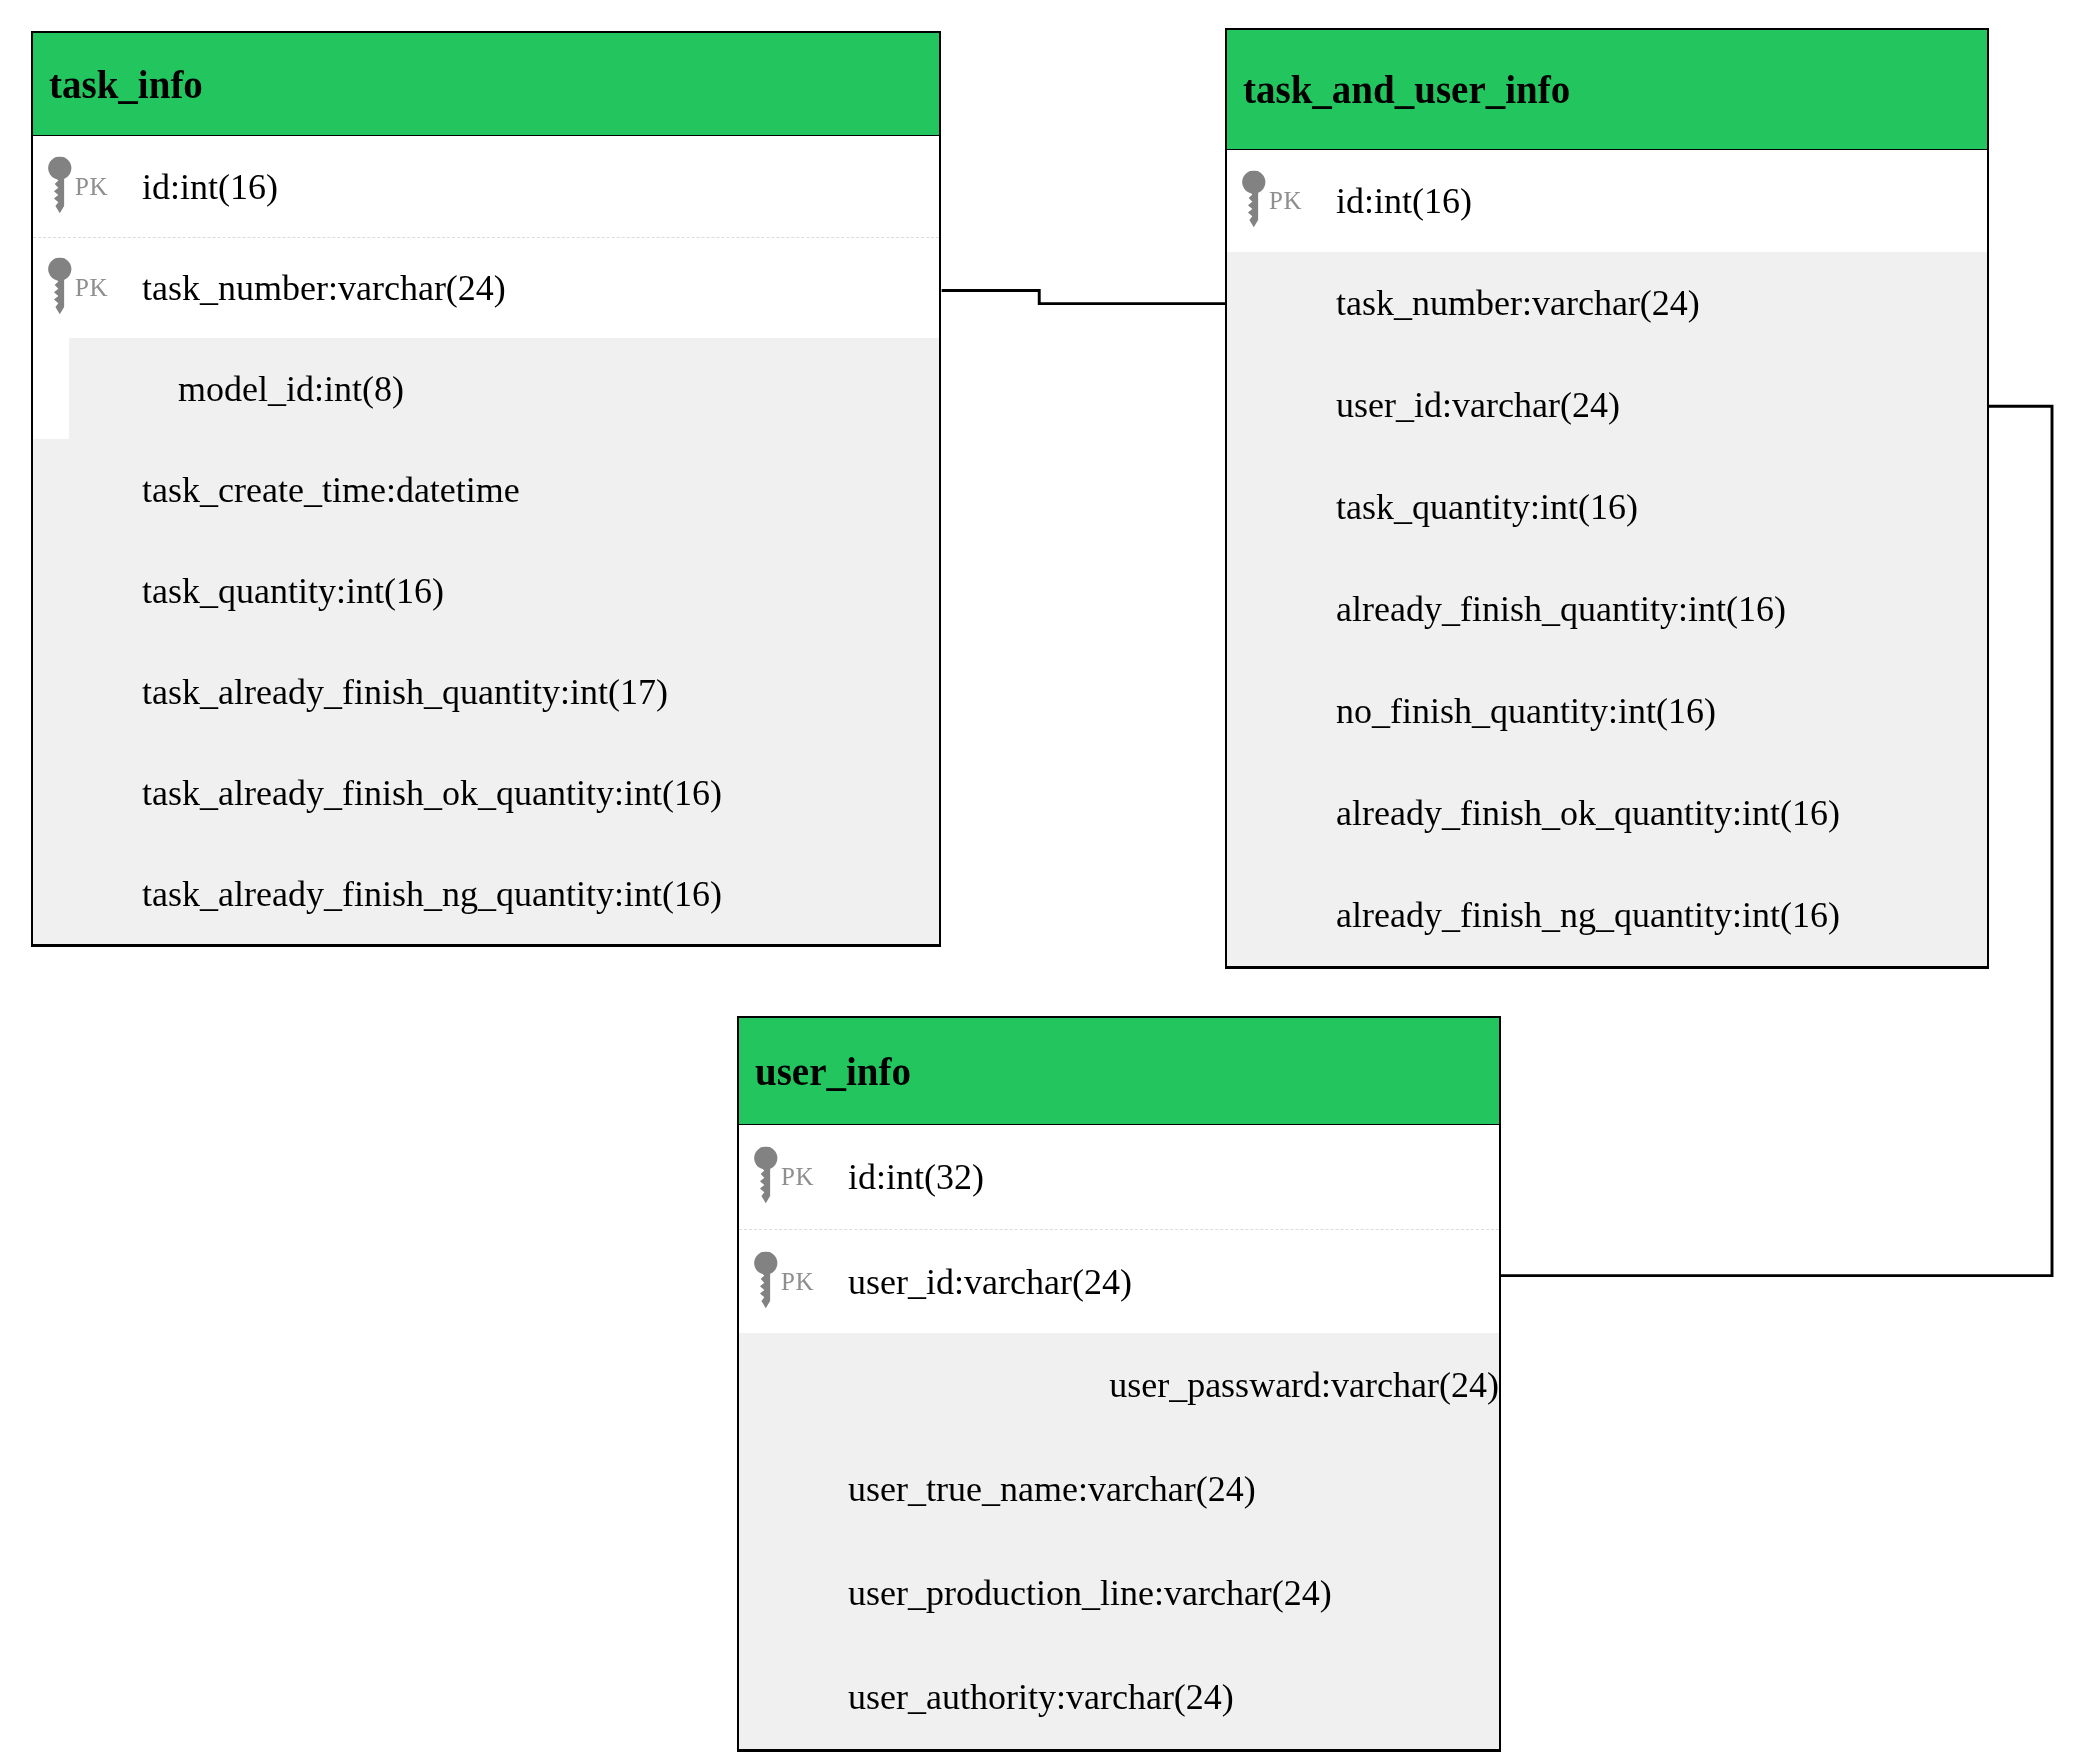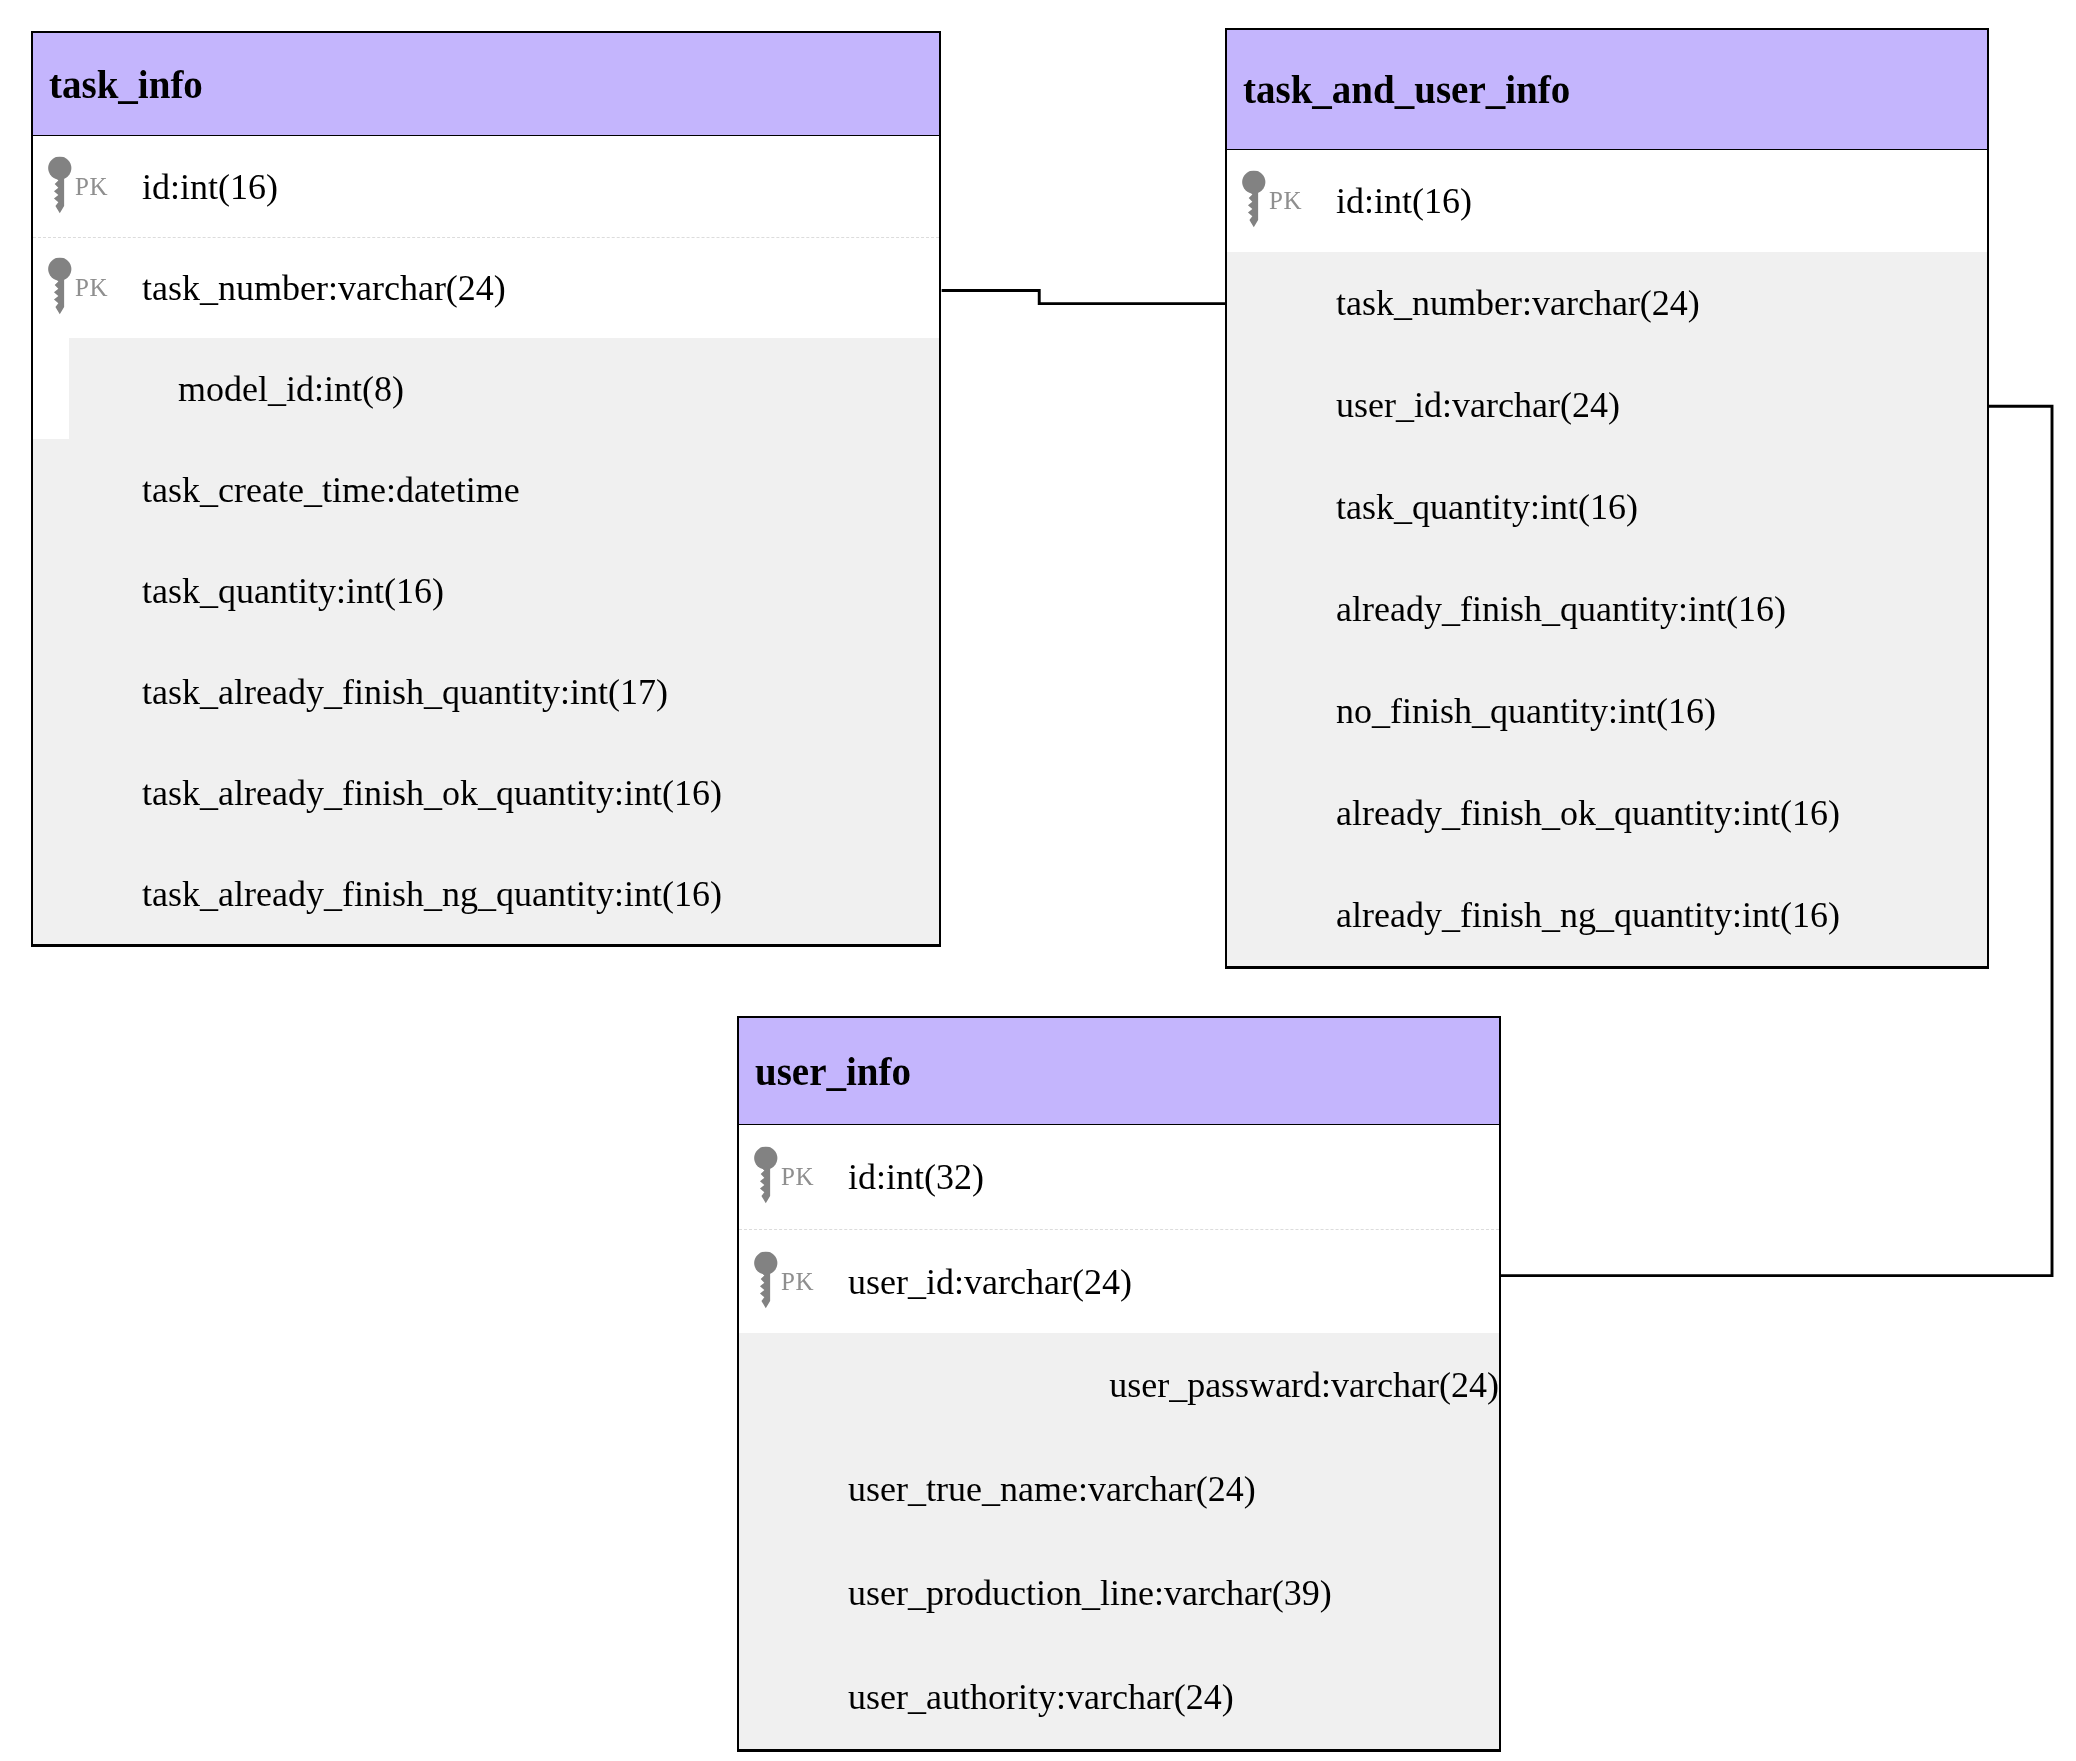--- a/index.html
+++ b/index.html
@@ -34,21 +34,21 @@
     box-sizing: content-box;
   }
   .table-header {
     display: flex;
     align-items: center;
     padding-left: 16px;
     border-bottom: 1.5px solid #000000;
     font-weight: bold;
     font-size: 39px;
     color: #000000;
-    background: #c4b5fd;
+    background: #22c55e;
   }
   .rows { position: relative; }
   .row {
     position: relative;
     display: flex;
     align-items: center;
     padding-left: 109px;
     font-size: 36px;
     color: #000000;
     box-sizing: border-box;
@@ -199,21 +199,21 @@
           <span class="pk-label">PK</span>
           <span class="field-label">user_id:varchar(24)</span>
         </div>
         <div class="row" style="height: 104px; justify-content: flex-end;">
           <span class="field-label">user_passward:varchar(24)</span>
         </div>
         <div class="row" style="height: 104px;">
           <span class="field-label">user_true_name:varchar(24)</span>
         </div>
         <div class="row" style="height: 104px;">
-          <span class="field-label">user_production_line:varchar(39)</span>
+          <span class="field-label">user_production_line:varchar(24)</span>
         </div>
         <div class="row" style="height: 104px;">
           <span class="field-label">user_authority:varchar(24)</span>
         </div>
       </div>
   </div>
 
 </div>
 
 

